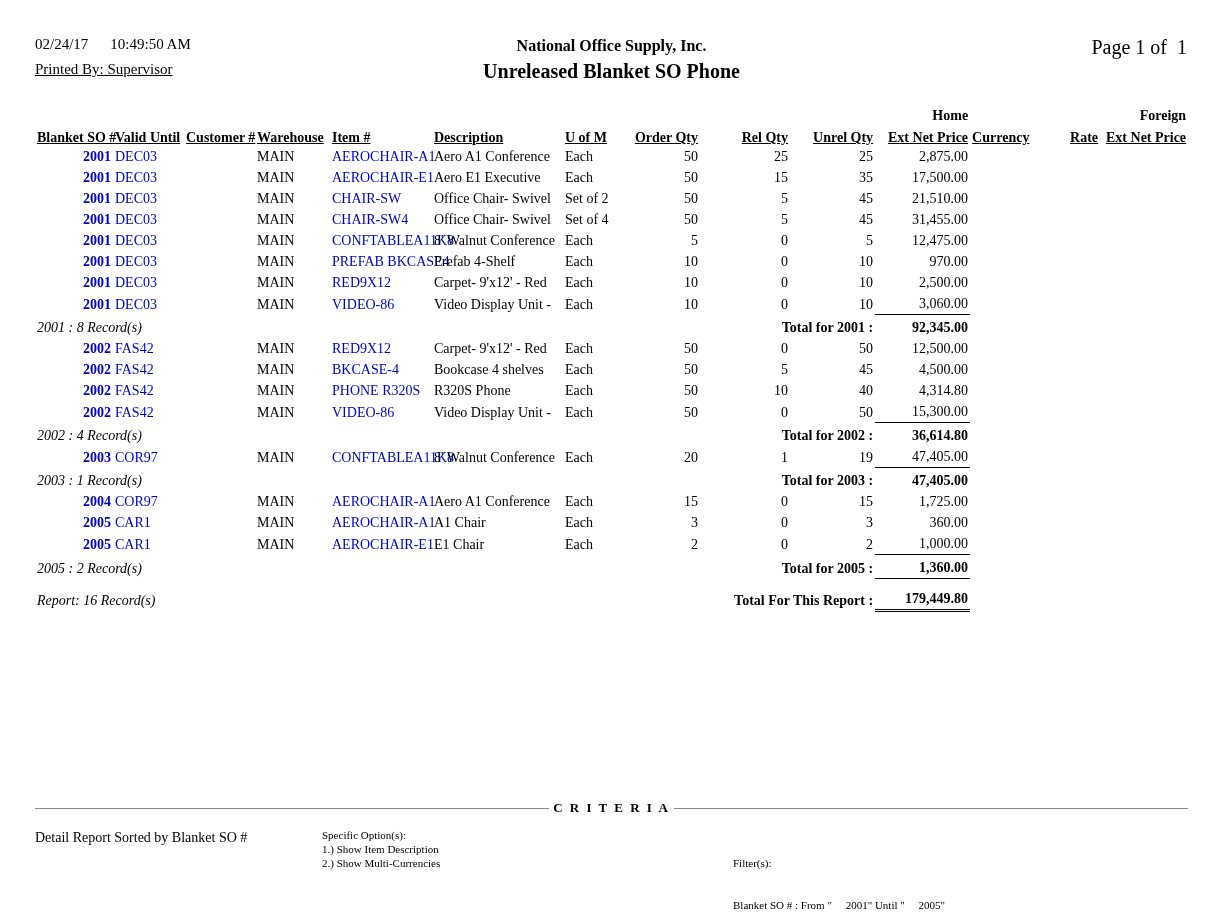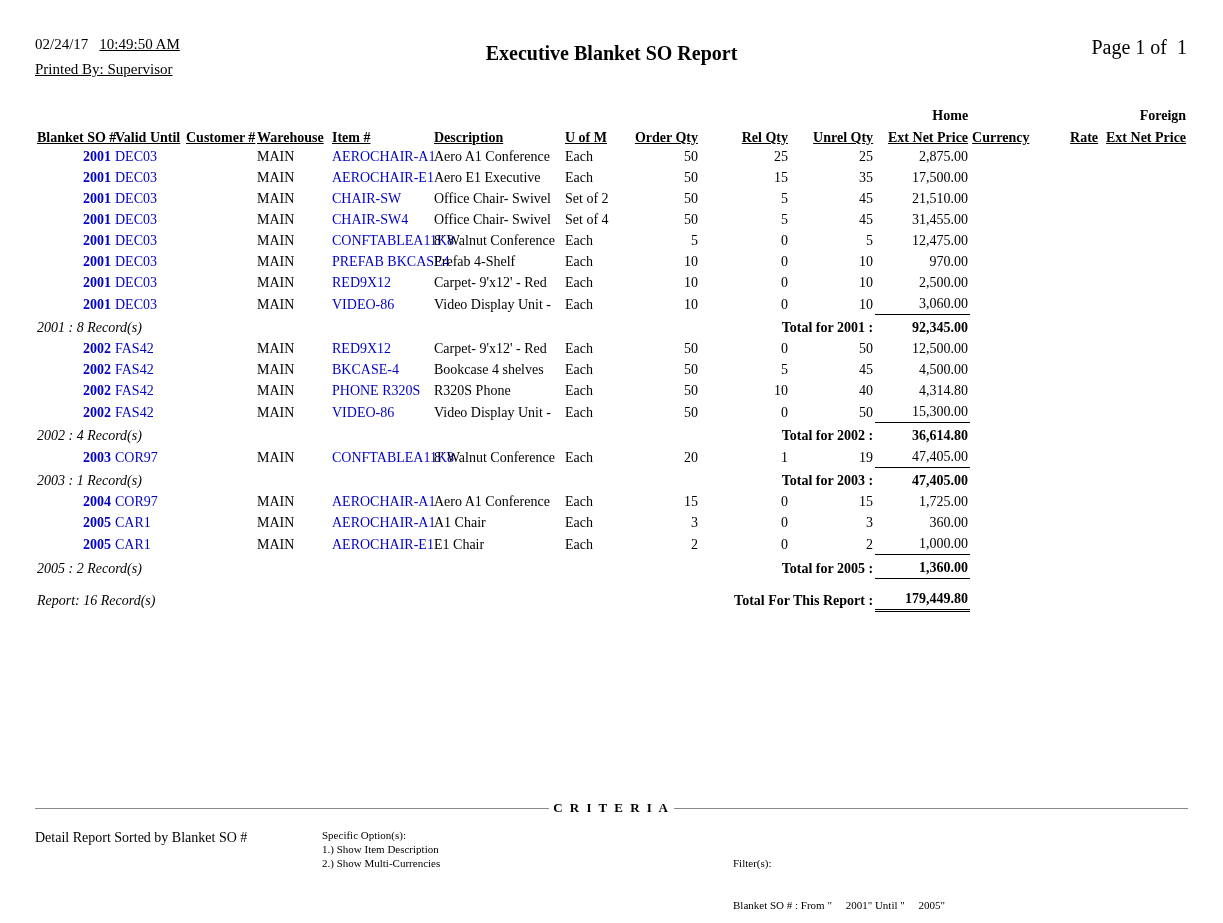--- a/index.html
+++ b/index.html
@@ -7,21 +7,21 @@
   body {
     width: 1223px; height: 923px;
     background: #ffffff; color: #000;
     font-family: "Liberation Serif", serif;
     position: relative; overflow: hidden;
   }
 
   
   .page-header { position: relative; height: 104px; }
   .hdr-datetime { position: absolute; left: 35px; top: 36px; font-size: 15px; }
-  .hdr-time { margin-left: 11px; text-decoration: underline; }
+  .hdr-time { margin-left: 22px; }
   .hdr-printedby { position: absolute; left: 35px; top: 61px; font-size: 15px; text-decoration: underline; }
   .hdr-center { position: absolute; left: 0; right: 0; top: 37px; text-align: center; }
   .company { font-size: 16px; font-weight: bold; }
   .report-title { font-size: 20px; font-weight: bold; margin-top: 5px; }
   .hdr-page { position: absolute; right: 36px; top: 36px; font-size: 20px; white-space: pre; }
 
   
   table.report { border-collapse: collapse; table-layout: fixed; margin-left: 35px; width: 1153px; }
   table.report th, table.report td { padding: 0 2px; font-size: 14px; vertical-align: bottom; }
   thead th { font-weight: bold; font-size: 13px; white-space: nowrap; overflow: visible; }
@@ -61,21 +61,22 @@
 </style>
 </head>
 <body>
 
 <div class="page-header">
   <div class="hdr-datetime">
     <span>02/24/17</span><span class="hdr-time">10:49:50 AM</span>
   </div>
   <div class="hdr-printedby">Printed By: Supervisor</div>
   <div class="hdr-center">
-    <div class="report-title">Executive Blanket SO Report</div>
+    <div class="company">National Office Supply, Inc.</div>
+    <div class="report-title">Unreleased Blanket SO Phone</div>
   </div>
   <div class="hdr-page">Page 1 of  1</div>
 </div>
 
 <table class="report">
   <colgroup>
     <col style="width:78px">
       <col style="width:71px">
       <col style="width:71px">
       <col style="width:75px">

